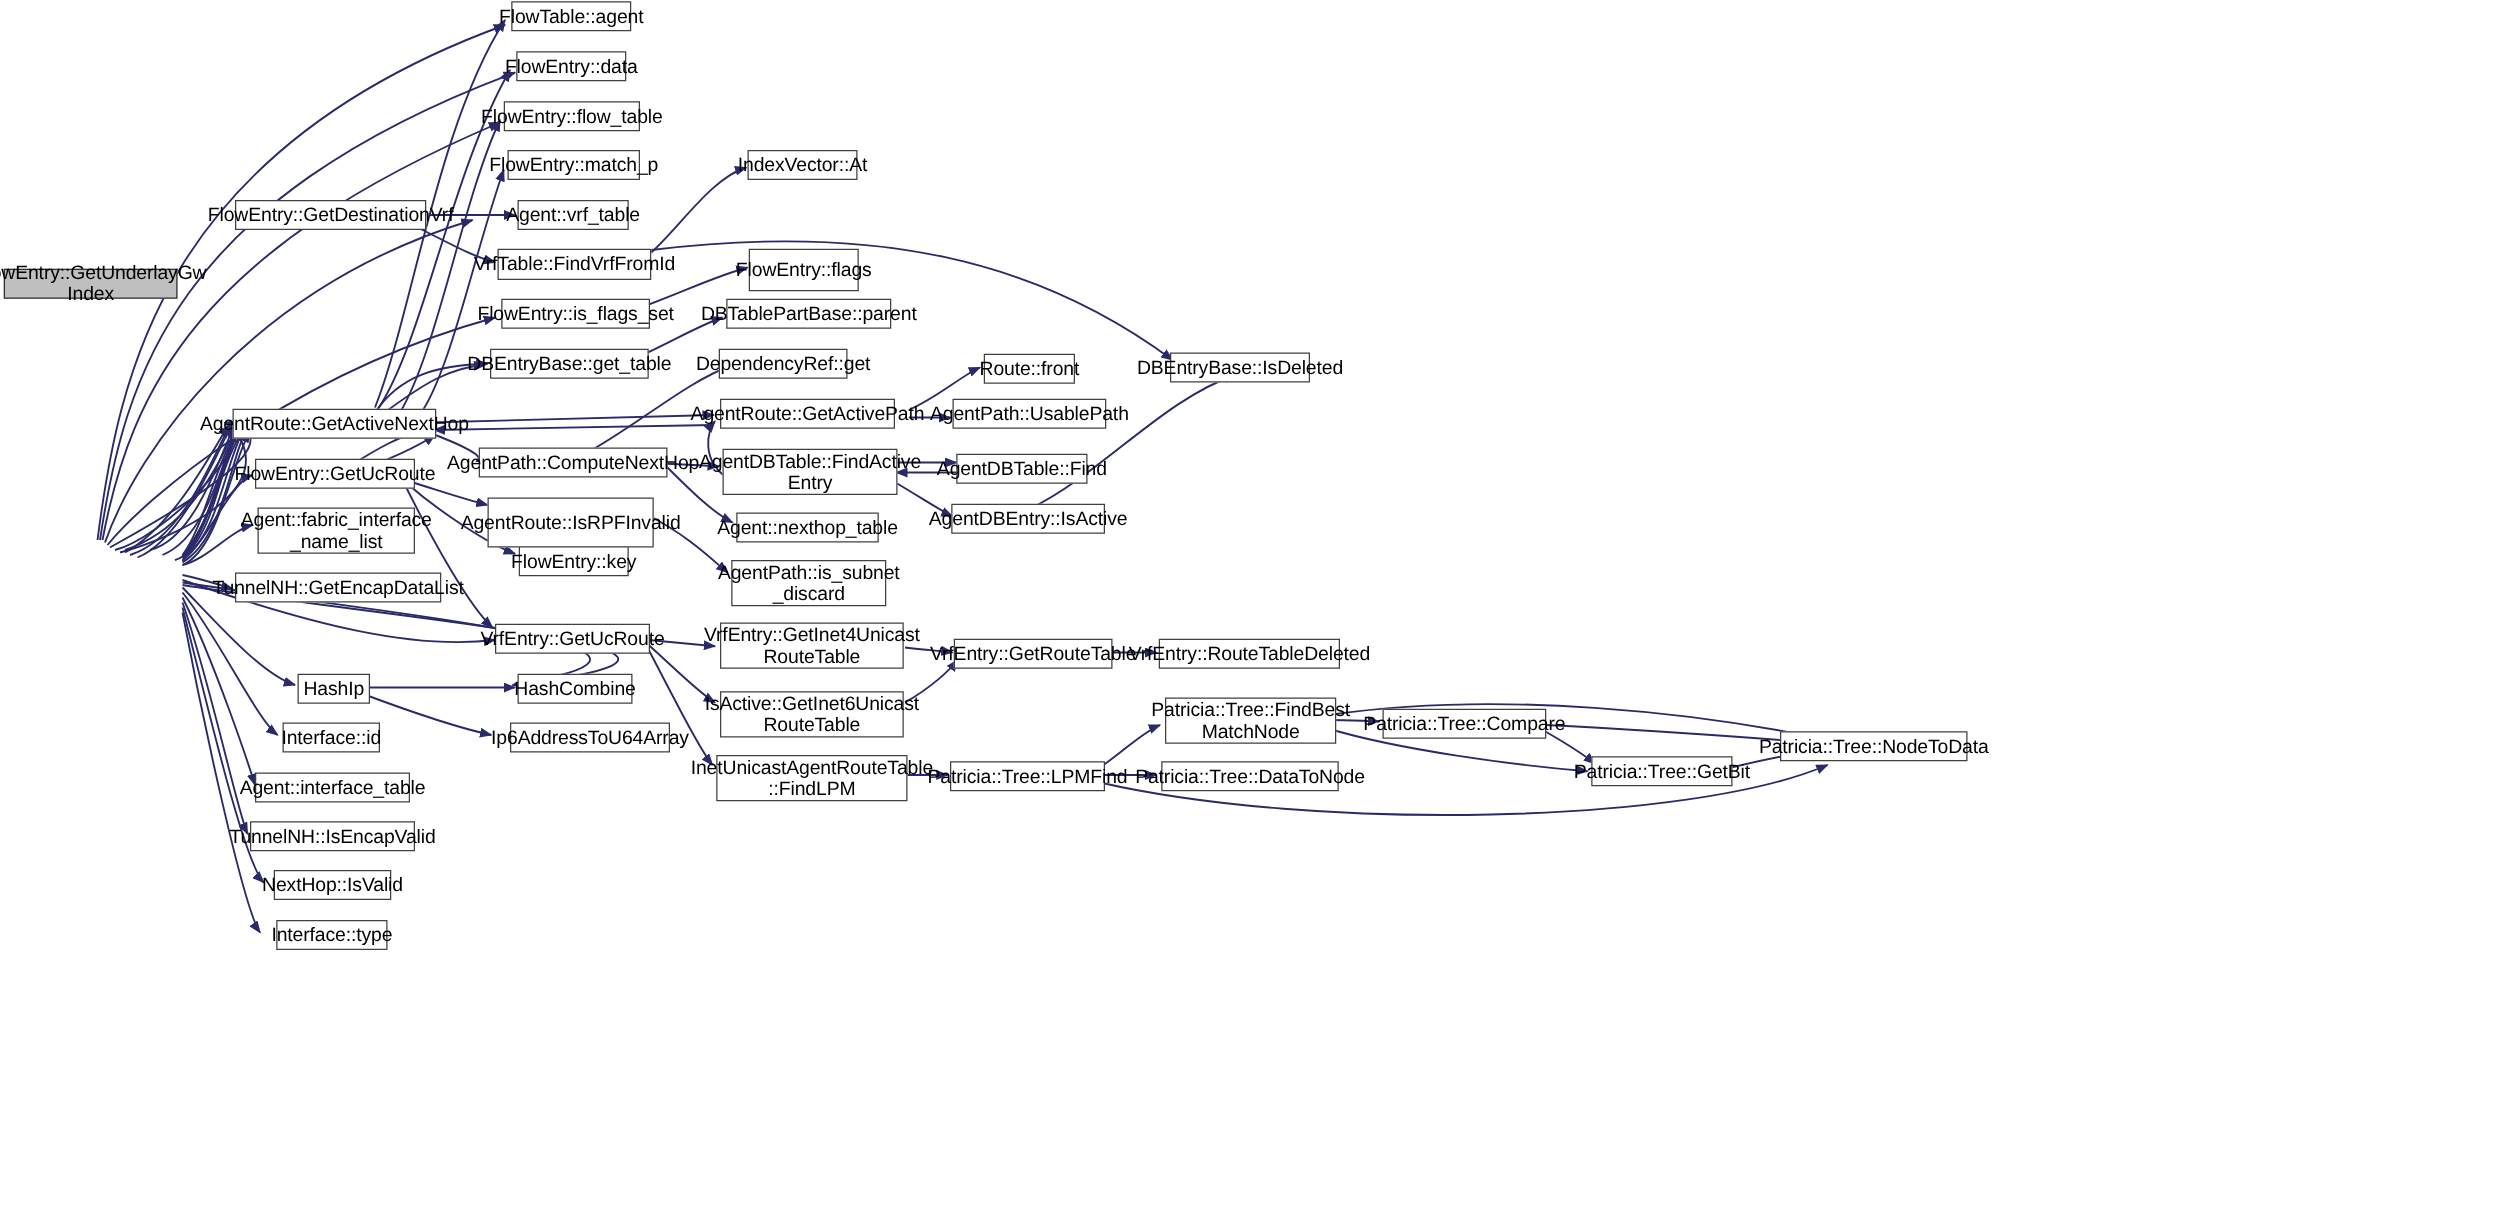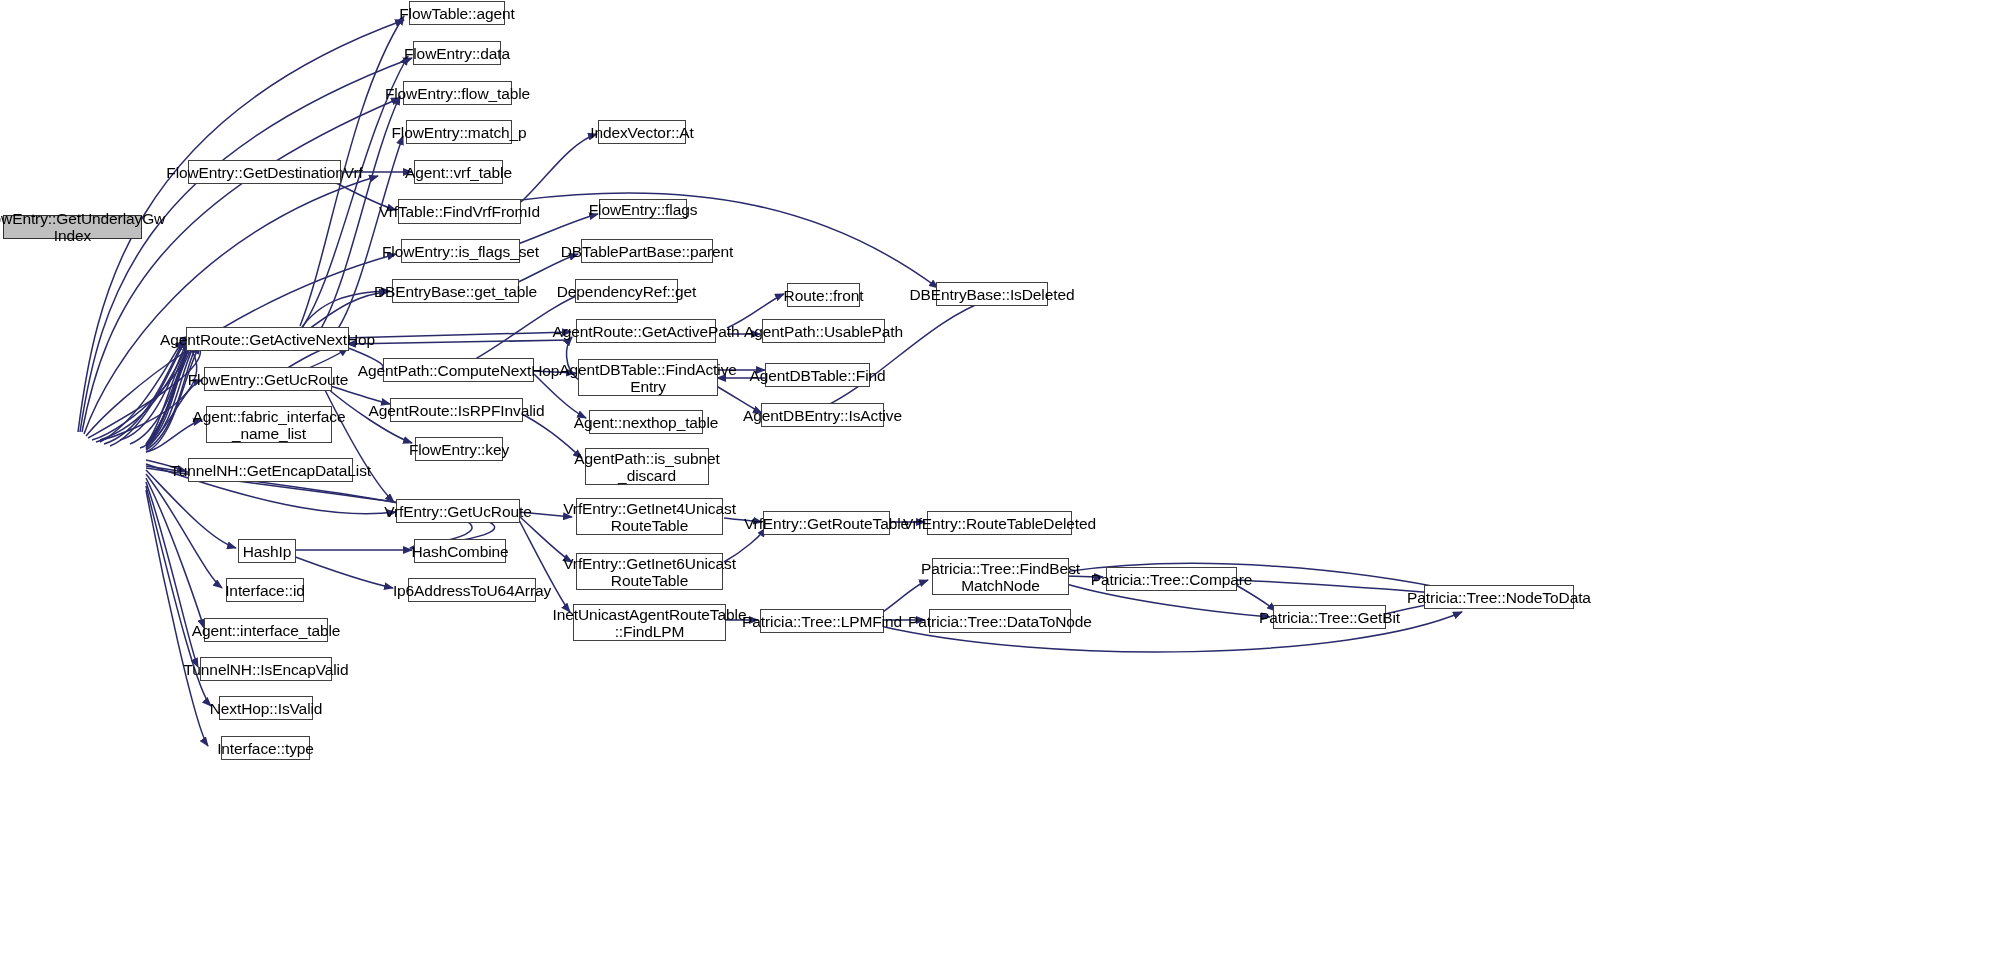--- a/index.html
+++ b/index.html
@@ -209,52 +209,52 @@
   <div class="gnode root" style="left:3px;top:215px;width:139px;height:24px;">FlowEntry::GetUnderlayGw
 Index</div>
   <div class="gnode" style="left:409px;top:1px;width:96px;height:24px;">FlowTable::agent</div>
   <div class="gnode" style="left:413px;top:41px;width:88px;height:24px;">FlowEntry::data</div>
   <div class="gnode" style="left:403px;top:81px;width:109px;height:24px;">FlowEntry::flow_table</div>
   <div class="gnode" style="left:406px;top:120px;width:106px;height:24px;">FlowEntry::match_p</div>
   <div class="gnode" style="left:414px;top:160px;width:89px;height:24px;">Agent::vrf_table</div>
   <div class="gnode" style="left:398px;top:199px;width:123px;height:25px;">VrfTable::FindVrfFromId</div>
   <div class="gnode" style="left:188px;top:160px;width:153px;height:24px;">FlowEntry::GetDestinationVrf</div>
   <div class="gnode" style="left:598px;top:120px;width:88px;height:24px;">IndexVector::At</div>
-  <div class="gnode" style="left:599px;top:199px;width:88px;height:20px;">FlowEntry::flags</div>
+  <div class="gnode" style="left:599px;top:199px;width:88px;height:34px;">FlowEntry::flags</div>
   <div class="gnode" style="left:401px;top:239px;width:119px;height:24px;">FlowEntry::is_flags_set</div>
   <div class="gnode" style="left:581px;top:239px;width:132px;height:24px;">DBTablePartBase::parent</div>
   <div class="gnode" style="left:392px;top:279px;width:127px;height:24px;">DBEntryBase::get_table</div>
   <div class="gnode" style="left:575px;top:279px;width:103px;height:24px;">DependencyRef::get</div>
   <div class="gnode" style="left:787px;top:283px;width:73px;height:24px;">Route::front</div>
   <div class="gnode" style="left:576px;top:319px;width:140px;height:24px;">AgentRoute::GetActivePath</div>
   <div class="gnode" style="left:762px;top:319px;width:123px;height:24px;">AgentPath::UsablePath</div>
   <div class="gnode" style="left:936px;top:282px;width:112px;height:24px;">DBEntryBase::IsDeleted</div>
   <div class="gnode" style="left:186px;top:327px;width:163px;height:24px;">AgentRoute::GetActiveNextHop</div>
   <div class="gnode" style="left:383px;top:358px;width:151px;height:24px;">AgentPath::ComputeNextHop</div>
   <div class="gnode" style="left:578px;top:359px;width:140px;height:37px;">AgentDBTable::FindActive
 Entry</div>
   <div class="gnode" style="left:765px;top:363px;width:105px;height:24px;">AgentDBTable::Find</div>
   <div class="gnode" style="left:761px;top:403px;width:123px;height:24px;">AgentDBEntry::IsActive</div>
   <div class="gnode" style="left:204px;top:367px;width:128px;height:24px;">FlowEntry::GetUcRoute</div>
-  <div class="gnode" style="left:390px;top:398px;width:133px;height:24px;">AgentRoute::IsRPFInvalid</div>
+  <div class="gnode" style="left:390px;top:398px;width:133px;height:40px;">AgentRoute::IsRPFInvalid</div>
   <div class="gnode" style="left:589px;top:410px;width:114px;height:24px;">Agent::nexthop_table</div>
   <div class="gnode" style="left:206px;top:406px;width:126px;height:37px;">Agent::fabric_interface
 _name_list</div>
   <div class="gnode" style="left:415px;top:437px;width:88px;height:24px;">FlowEntry::key</div>
   <div class="gnode" style="left:585px;top:448px;width:124px;height:37px;">AgentPath::is_subnet
 _discard</div>
   <div class="gnode" style="left:188px;top:458px;width:165px;height:24px;">TunnelNH::GetEncapDataList</div>
   <div class="gnode" style="left:396px;top:499px;width:124px;height:24px;">VrfEntry::GetUcRoute</div>
   <div class="gnode" style="left:576px;top:498px;width:147px;height:37px;">VrfEntry::GetInet4Unicast
 RouteTable</div>
   <div class="gnode" style="left:763px;top:511px;width:127px;height:24px;">VrfEntry::GetRouteTable</div>
   <div class="gnode" style="left:927px;top:511px;width:145px;height:24px;">VrfEntry::RouteTableDeleted</div>
   <div class="gnode" style="left:238px;top:539px;width:58px;height:24px;">HashIp</div>
   <div class="gnode" style="left:414px;top:539px;width:92px;height:24px;">HashCombine</div>
-  <div class="gnode" style="left:576px;top:553px;width:147px;height:37px;">VrfEntry::GetInet6Unicast
+  <div class="gnode" style="left:576px;top:553px;width:147px;height:37px;">IsActive::GetInet6Unicast
 RouteTable</div>
   <div class="gnode" style="left:932px;top:558px;width:137px;height:37px;">Patricia::Tree::FindBest
 MatchNode</div>
   <div class="gnode" style="left:1106px;top:567px;width:131px;height:24px;">Patricia::Tree::Compare</div>
   <div class="gnode" style="left:1424px;top:585px;width:150px;height:24px;">Patricia::Tree::NodeToData</div>
   <div class="gnode" style="left:226px;top:578px;width:78px;height:24px;">Interface::id</div>
   <div class="gnode" style="left:396px;top:578px;width:128px;height:24px;margin-left:12px;">Ip6AddressToU64Array</div>
   <div class="gnode" style="left:573px;top:604px;width:153px;height:37px;">InetUnicastAgentRouteTable
 ::FindLPM</div>
   <div class="gnode" style="left:760px;top:609px;width:124px;height:24px;">Patricia::Tree::LPMFind</div>

